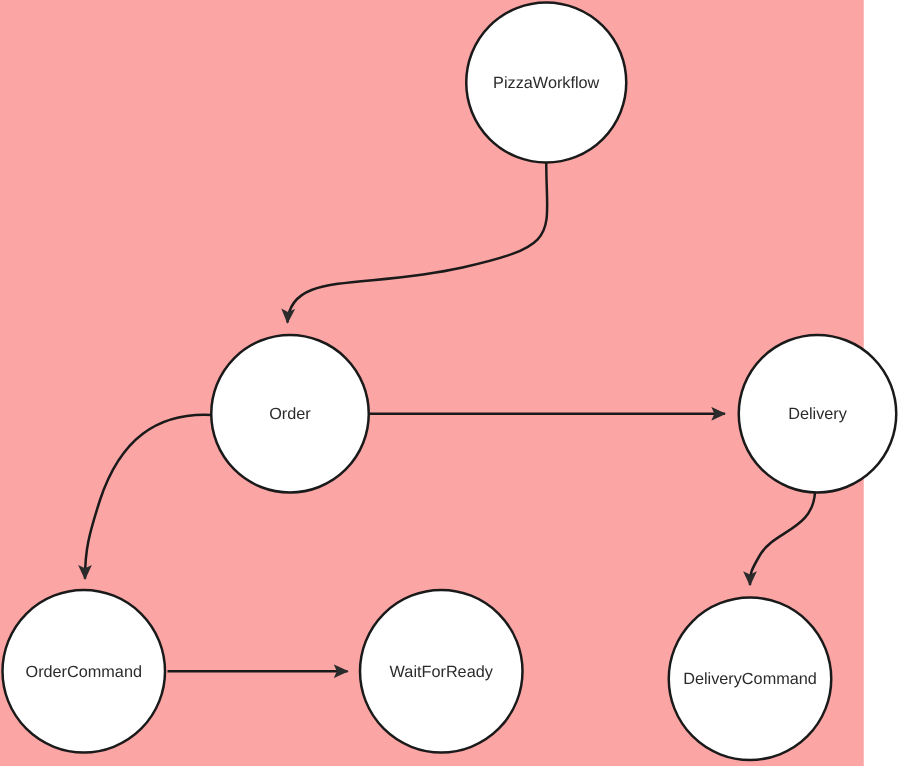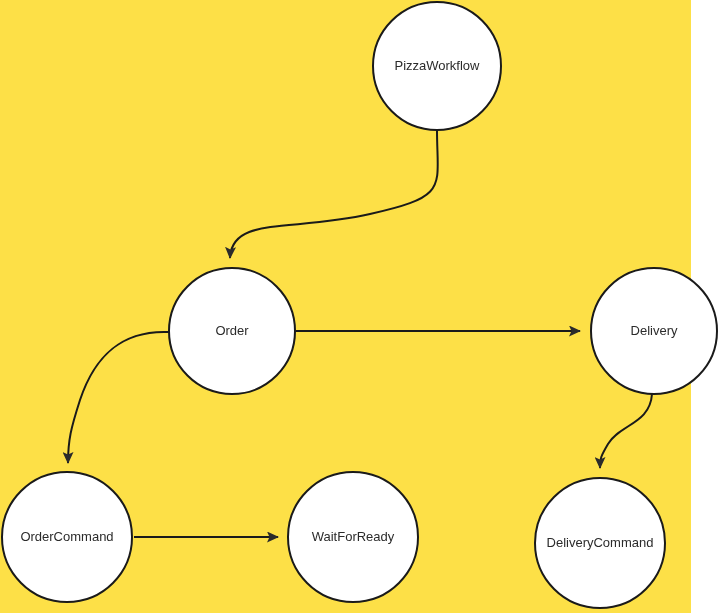--- a/index.html
+++ b/index.html
@@ -11,21 +11,21 @@
   body {
     width: 720px;
     height: 613px;
     font-family: "Liberation Sans", sans-serif;
     overflow: hidden;
   }
   #graph-canvas {
     position: relative;
     width: 691px;
     height: 613px;
-    background: #fde047;
+    background: #fca5a5;
   }
   #graph-svg {
     position: absolute;
     top: 0;
     left: 0;
     width: 720px;
     height: 613px;
     display: block;
   }
   .node-circle {

